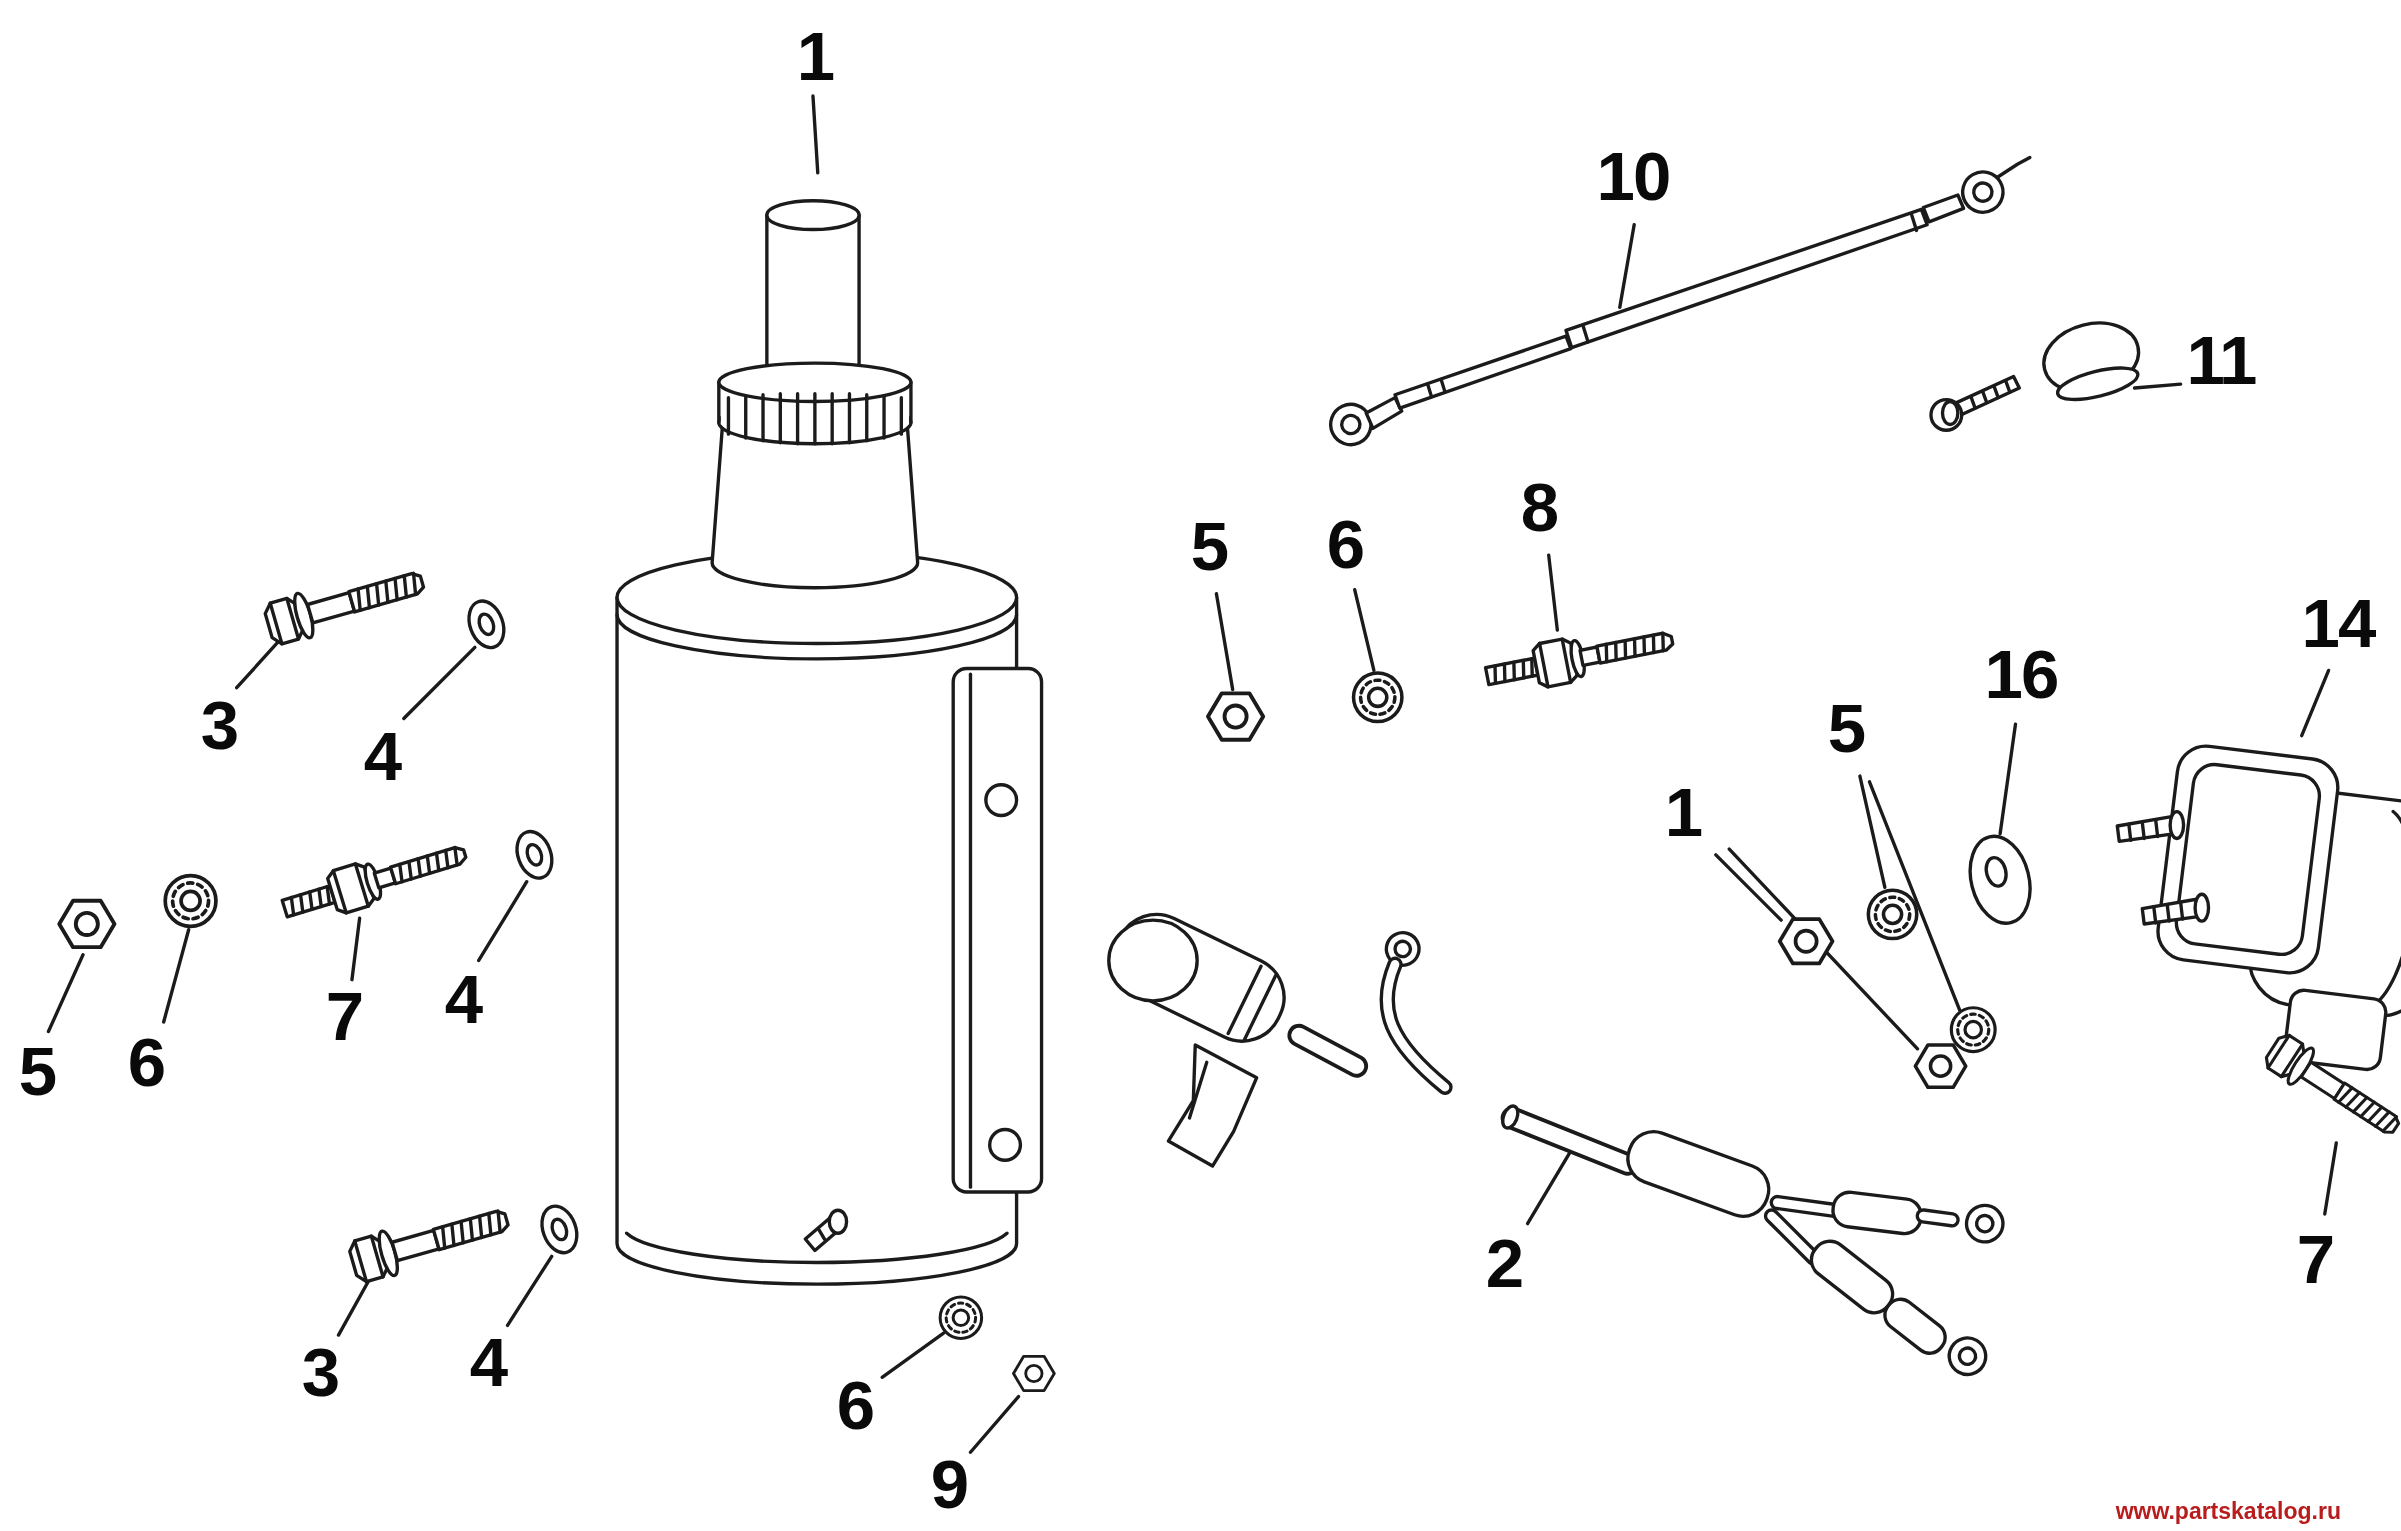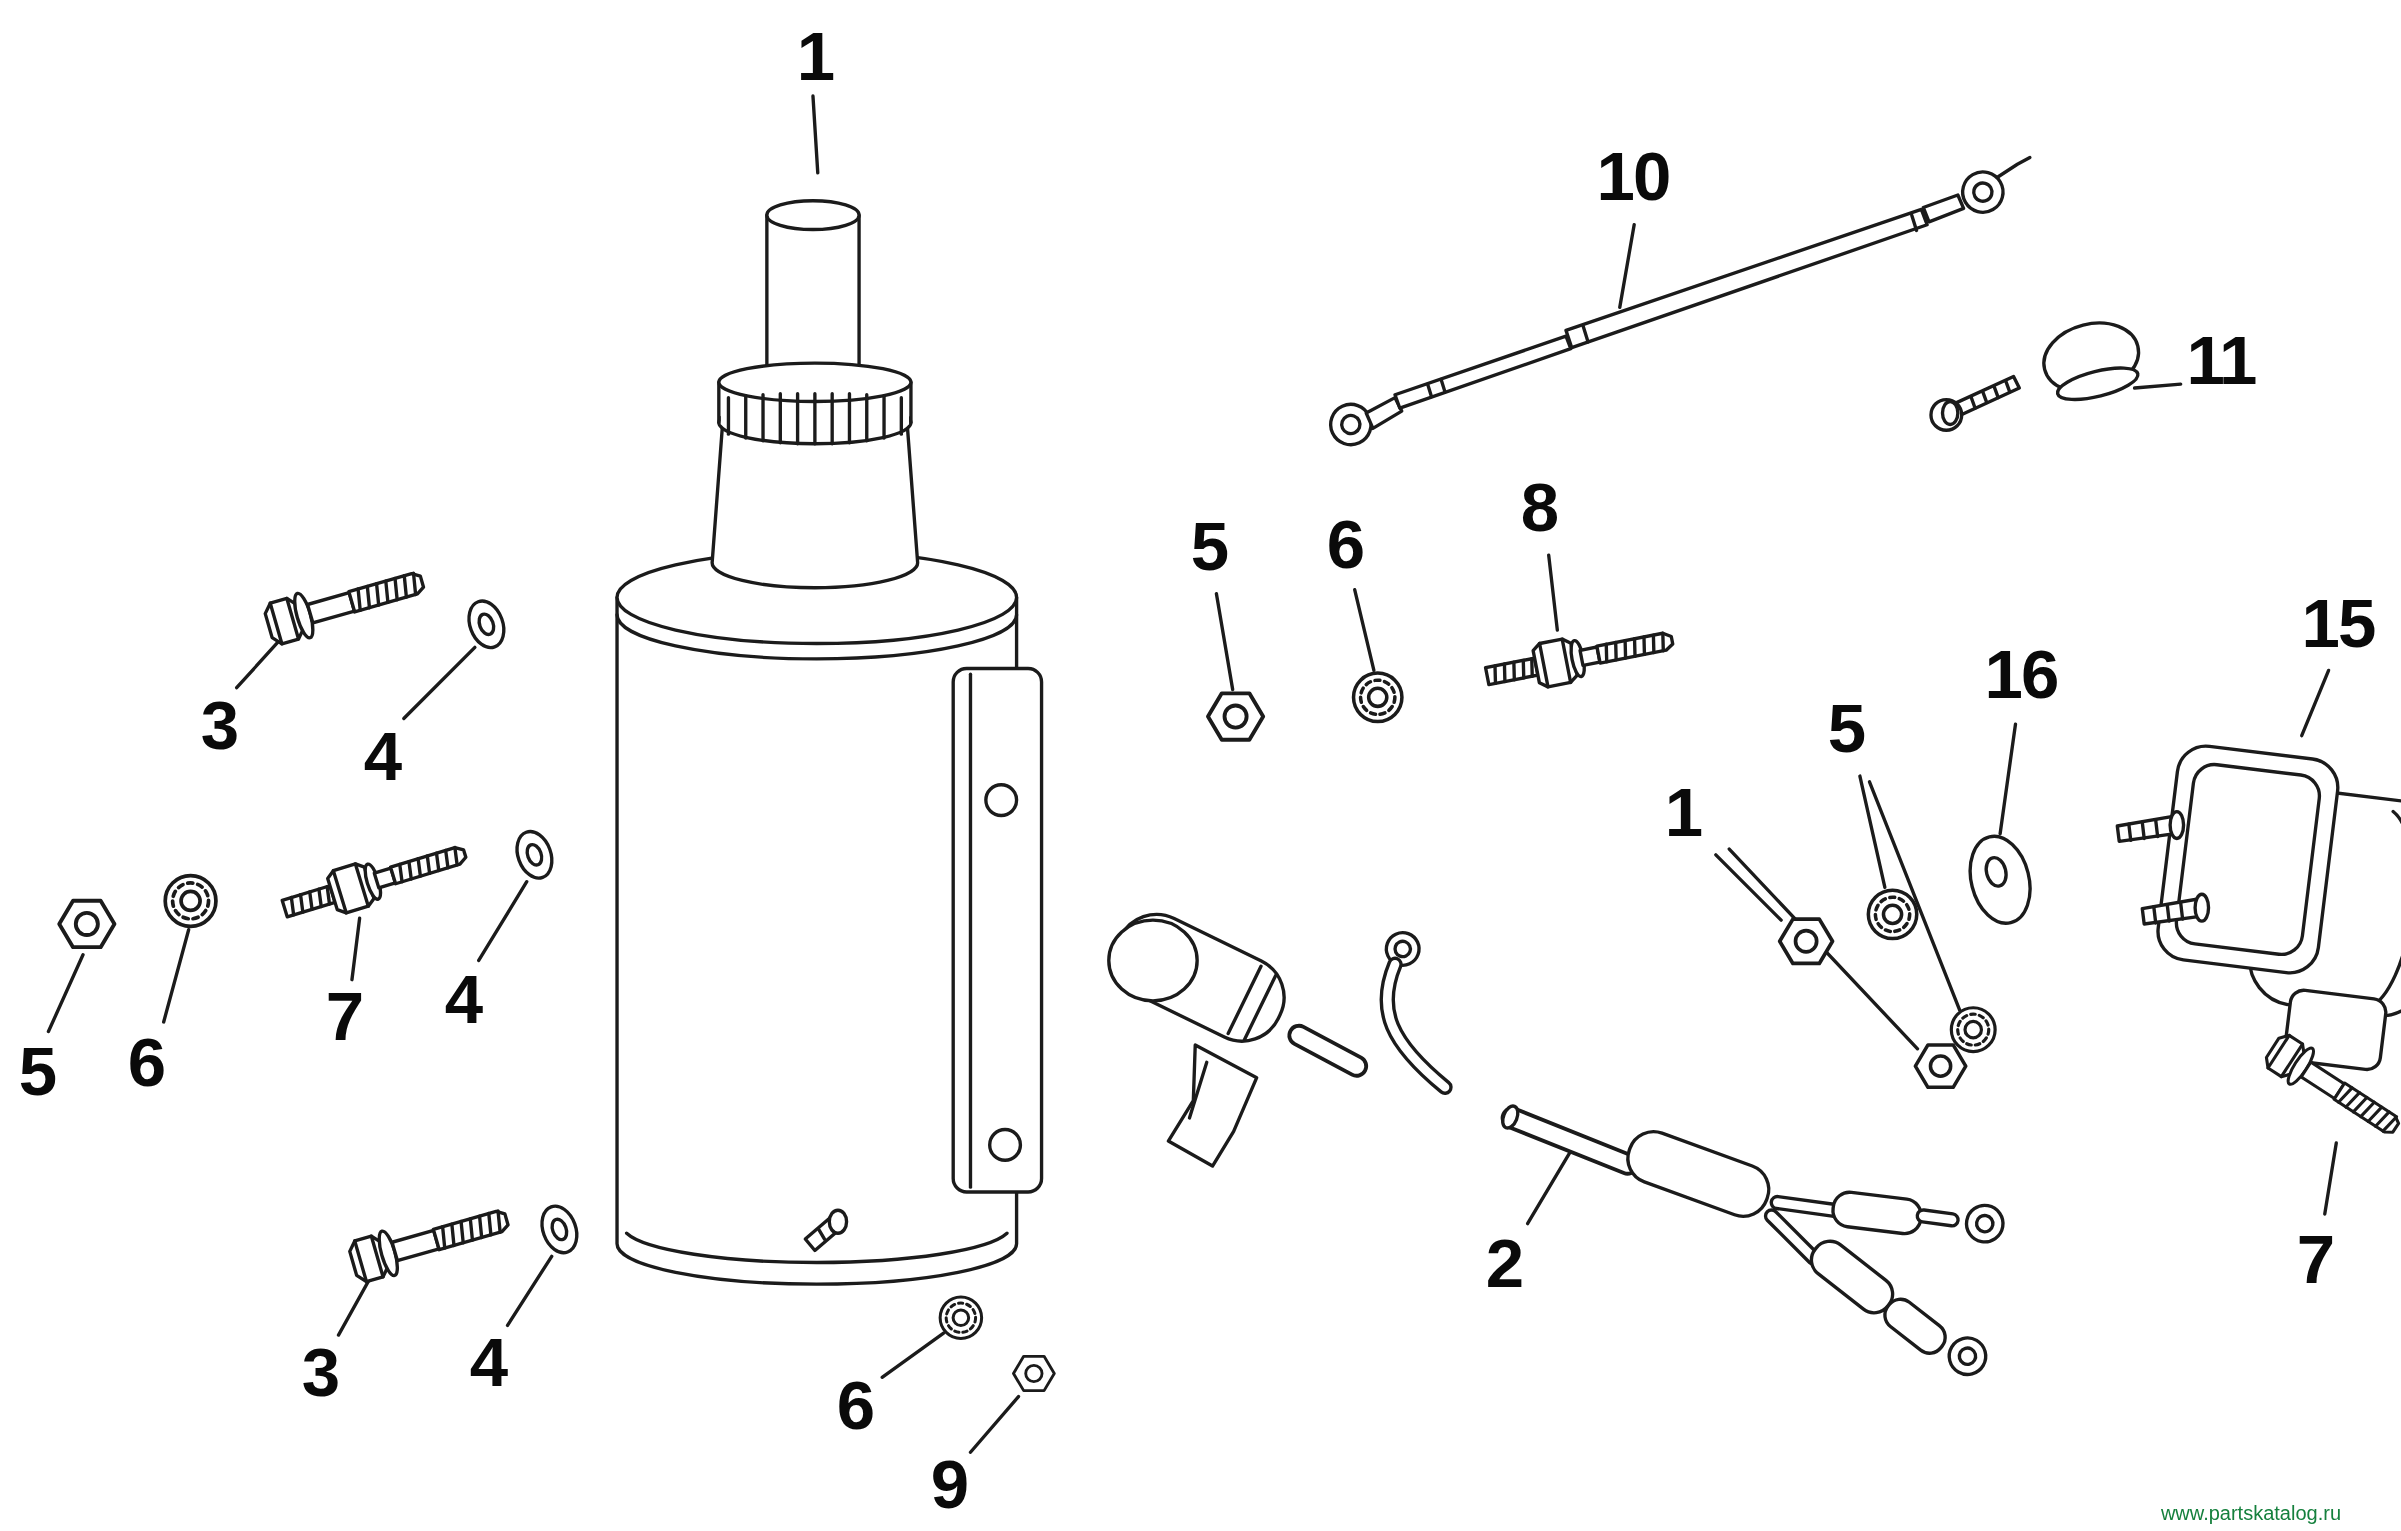--- a/index.html
+++ b/index.html
@@ -15,21 +15,21 @@
   .tI  { fill:none; stroke:#ffffff; stroke-width:16; stroke-linecap:round; }
   .tO2 { fill:none; stroke:#1b1b1b; stroke-width:16; stroke-linecap:round; }
   .tI2 { fill:none; stroke:#ffffff; stroke-width:9;  stroke-linecap:round; }
   .callout {
     position:absolute; transform:translate(-50%,-50%);
     font-size:69px; font-weight:bold; color:#0a0a0a; line-height:1; letter-spacing:-1.9px;
     white-space:nowrap; user-select:none;
   }
   .watermark {
     position:absolute; right:61px; bottom:5.8px;
-    font-size:20px; color:#15803d;
+    font-size:23px; color:#b91c1c;font-weight:bold;
   }
 </style>
 </head>
 <body>
 
 <div class="stage">
 
   <svg class="art" width="2402" height="1531" viewBox="0 0 2500 1594">
 
     <defs>
@@ -306,19 +306,19 @@
   <div class="callout" style="left:320px;top:1372px">3</div>
   <div class="callout" style="left:488px;top:1362px">4</div>
   <div class="callout" style="left:855px;top:1405px">6</div>
   <div class="callout" style="left:949px;top:1484px">9</div>
   <div class="callout" style="left:1209px;top:546px">5</div>
   <div class="callout" style="left:1345px;top:544px">6</div>
   <div class="callout" style="left:1539px;top:507px">8</div>
   <div class="callout" style="left:1683px;top:812px">1</div>
   <div class="callout" style="left:1846px;top:728px">5</div>
   <div class="callout" style="left:2021px;top:674px">16</div>
-  <div class="callout" style="left:2338px;top:623px">15</div>
+  <div class="callout" style="left:2338px;top:623px">14</div>
   <div class="callout" style="left:2315px;top:1259px">7</div>
   <div class="callout" style="left:1504px;top:1263px">2</div>
 
   <div class="watermark">www.partskatalog.ru</div>
 </div>
 
 
 </body></html>

